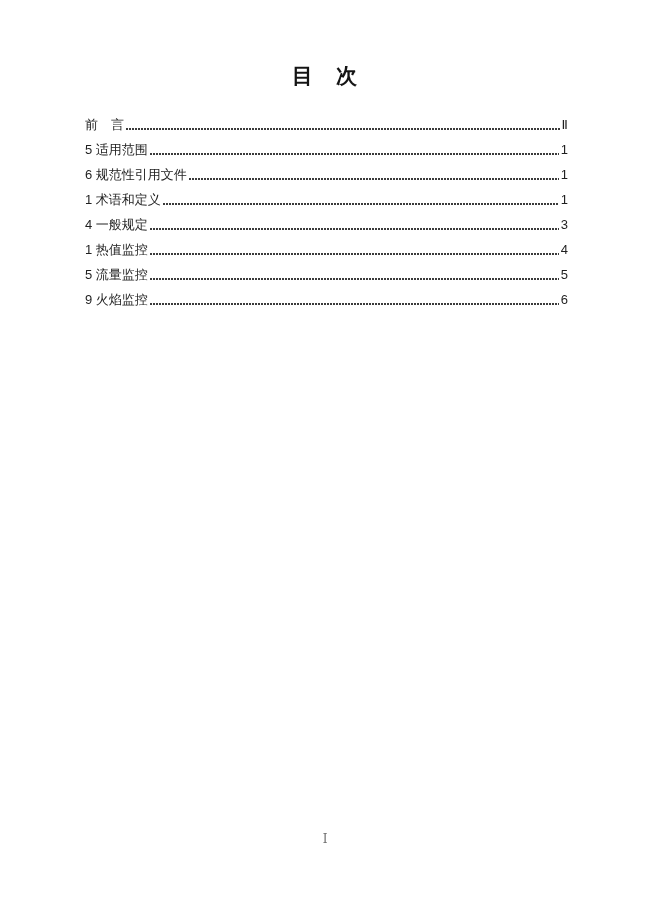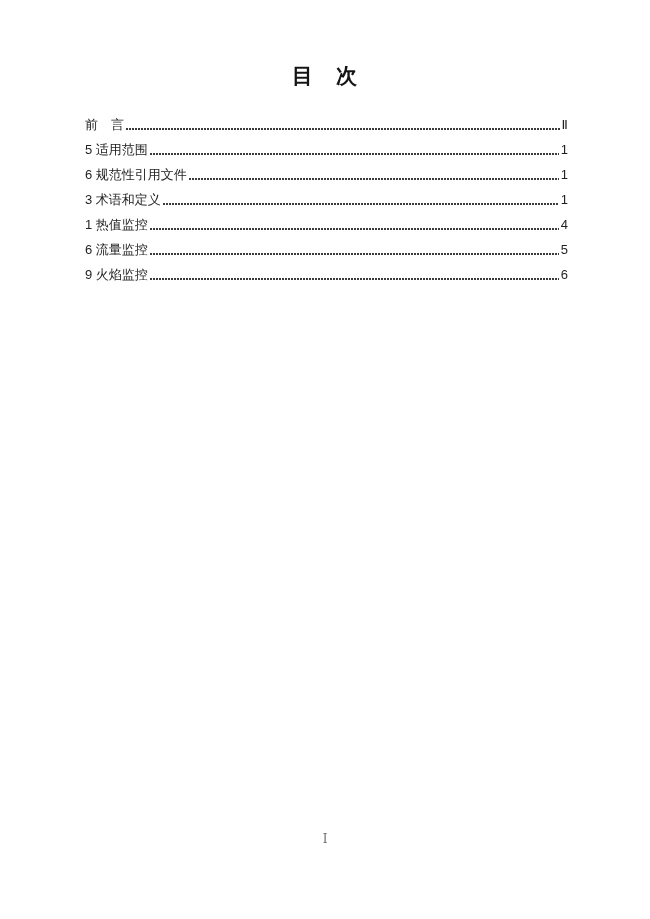--- a/index.html
+++ b/index.html
@@ -96,34 +96,39 @@
       <span class="toc-page">1</span>
     </div>
 
     <div class="toc-row">
       <span class="toc-label">6 规范性引用文件</span>
       <span class="leader"></span>
       <span class="toc-page">1</span>
     </div>
 
     <div class="toc-row">
-      <span class="toc-label">3 术语和定义</span>
+      <span class="toc-label">1 术语和定义</span>
       <span class="leader"></span>
       <span class="toc-page">1</span>
     </div>
 
+    <div class="toc-row">
+      <span class="toc-label">4 一般规定</span>
+      <span class="leader"></span>
+      <span class="toc-page">3</span>
+    </div>
 
     <div class="toc-row">
       <span class="toc-label">1 热值监控</span>
       <span class="leader"></span>
       <span class="toc-page">4</span>
     </div>
 
     <div class="toc-row">
-      <span class="toc-label">6 流量监控</span>
+      <span class="toc-label">5 流量监控</span>
       <span class="leader"></span>
       <span class="toc-page">5</span>
     </div>
 
     <div class="toc-row">
       <span class="toc-label">9 火焰监控</span>
       <span class="leader"></span>
       <span class="toc-page">6</span>
     </div>
 

